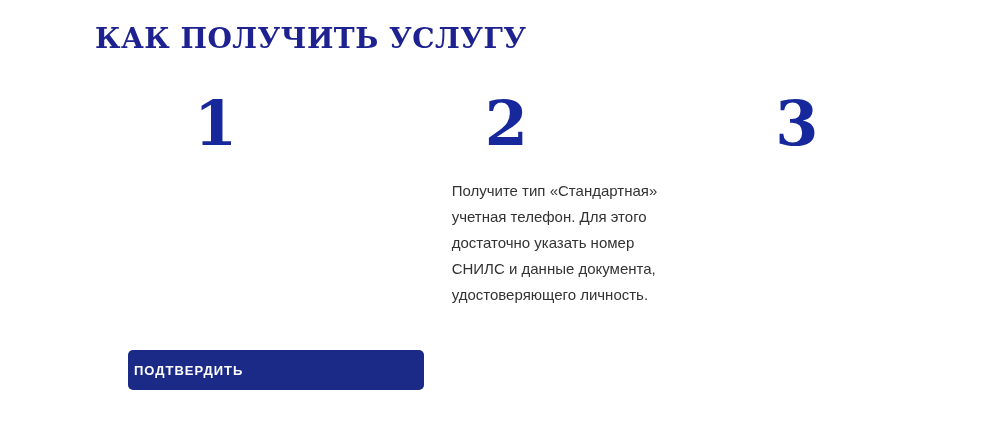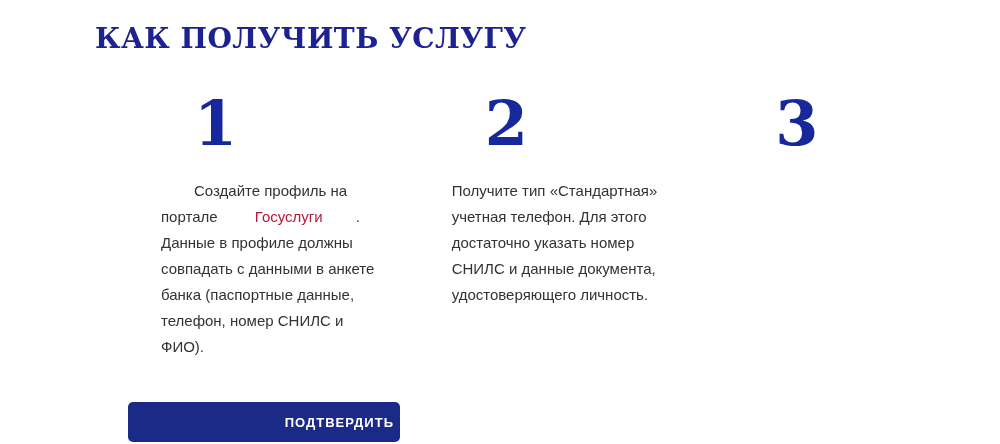--- a/index.html
+++ b/index.html
@@ -55,46 +55,45 @@
     color: var(--body-text);
   }
   .inline-link {
     color: var(--link-red);
     text-decoration: none;
     cursor: pointer;
   }
   .confirm-button {
     display: block;
     margin-top: 42px;
-    width: 272px;
+    width: 296px;
     height: 40px;
     background: var(--button-navy);
     color: #ffffff;
     font-family: "Liberation Sans", sans-serif;
     font-weight: 700;
     font-size: 13px;
     letter-spacing: 1px;
-    text-align: right;
+    text-align: left;
     border: none;
     border-radius: 5px;
     cursor: pointer;
   }
 </style>
 </head>
 <body>
 
 <div class="section">
 
   <h1 class="section-title">КАК ПОЛУЧИТЬ УСЛУГУ</h1>
 
   <div class="steps">
 
     <div class="step">
       <div class="step-number">1</div>
-      <p class="step-text"><span>Создайте профиль на портале </span><a class="inline-link" href="#">Госуслуги</a><span>. Данные в профиле должны совпадать с данными в анкете банка (паспортные данные, телефон, номер СНИЛС и ФИО).</span></p>
     </div>
 
     <div class="step">
       <div class="step-number">2</div>
       <p class="step-text">Получите тип «Стандартная» учетная телефон. Для этого достаточно указать номер СНИЛС и данные документа, удостоверяющего личность.</p>
     </div>
 
     <div class="step">
       <div class="step-number">3</div>
     </div>

